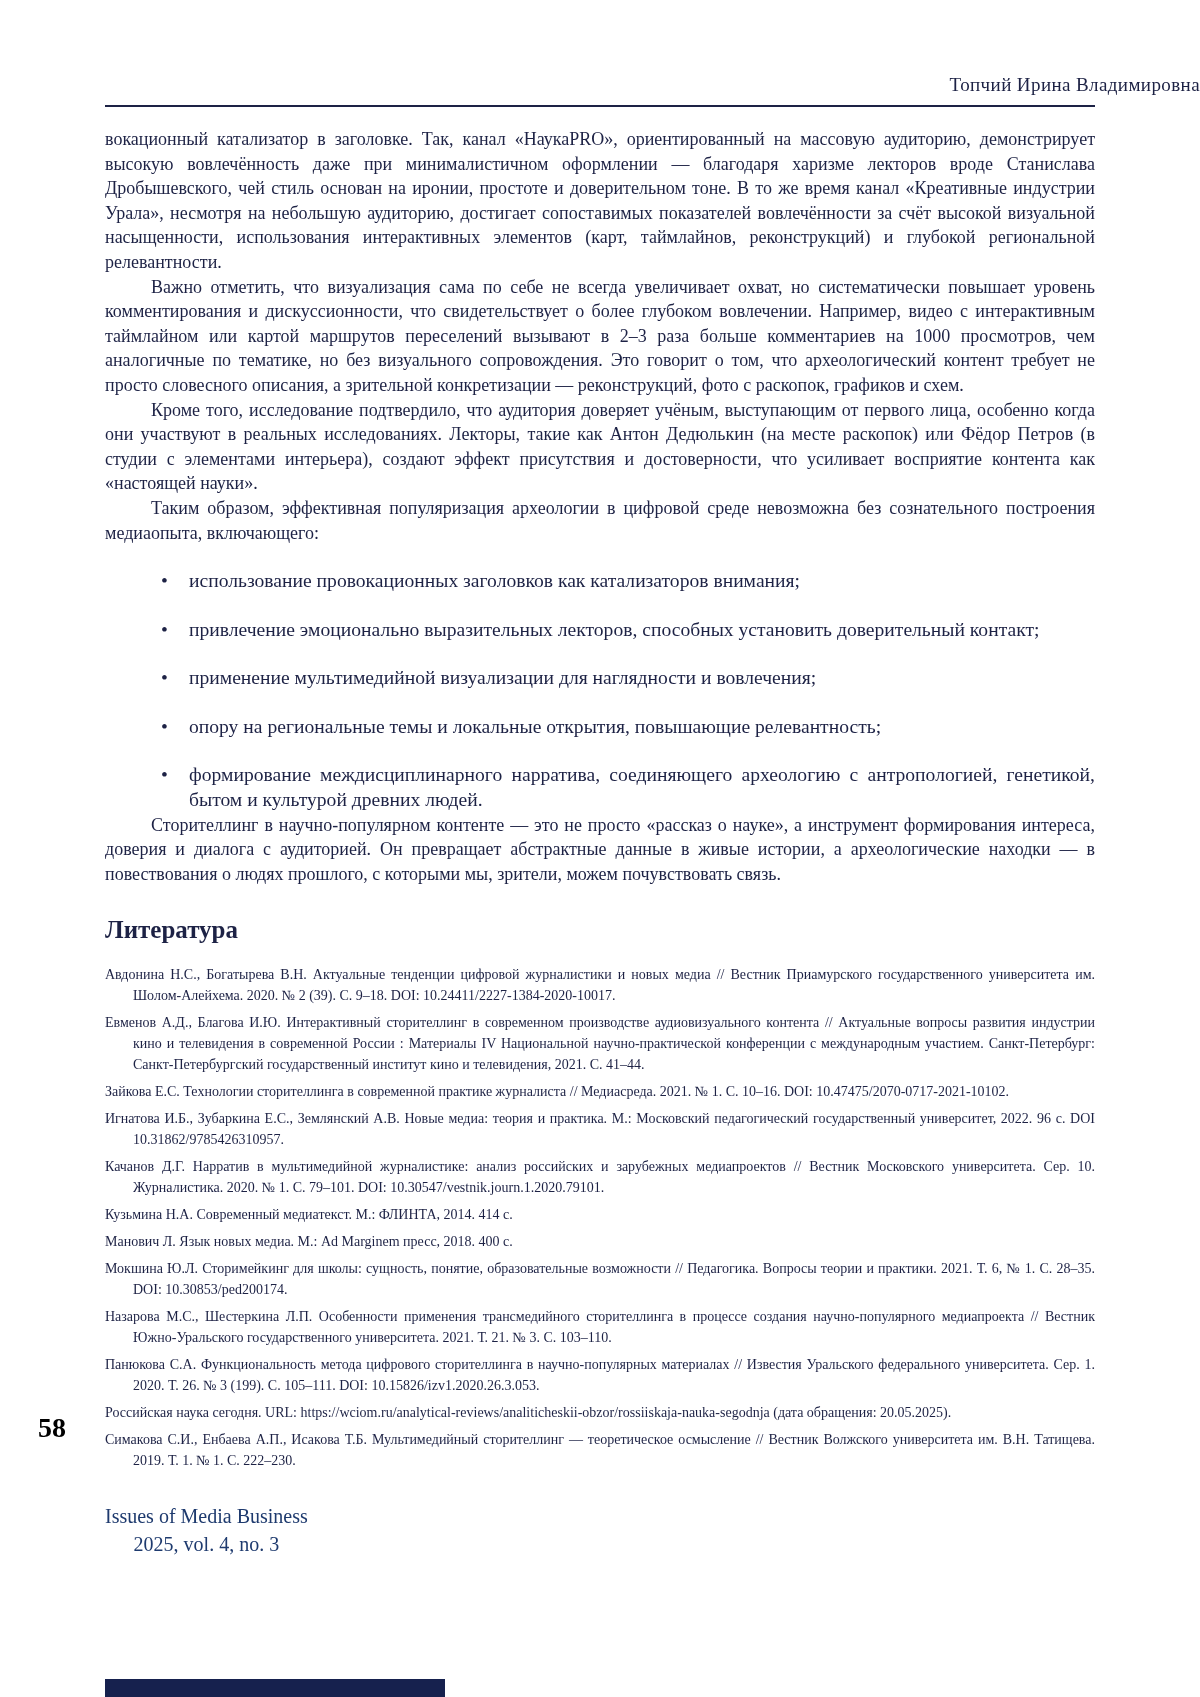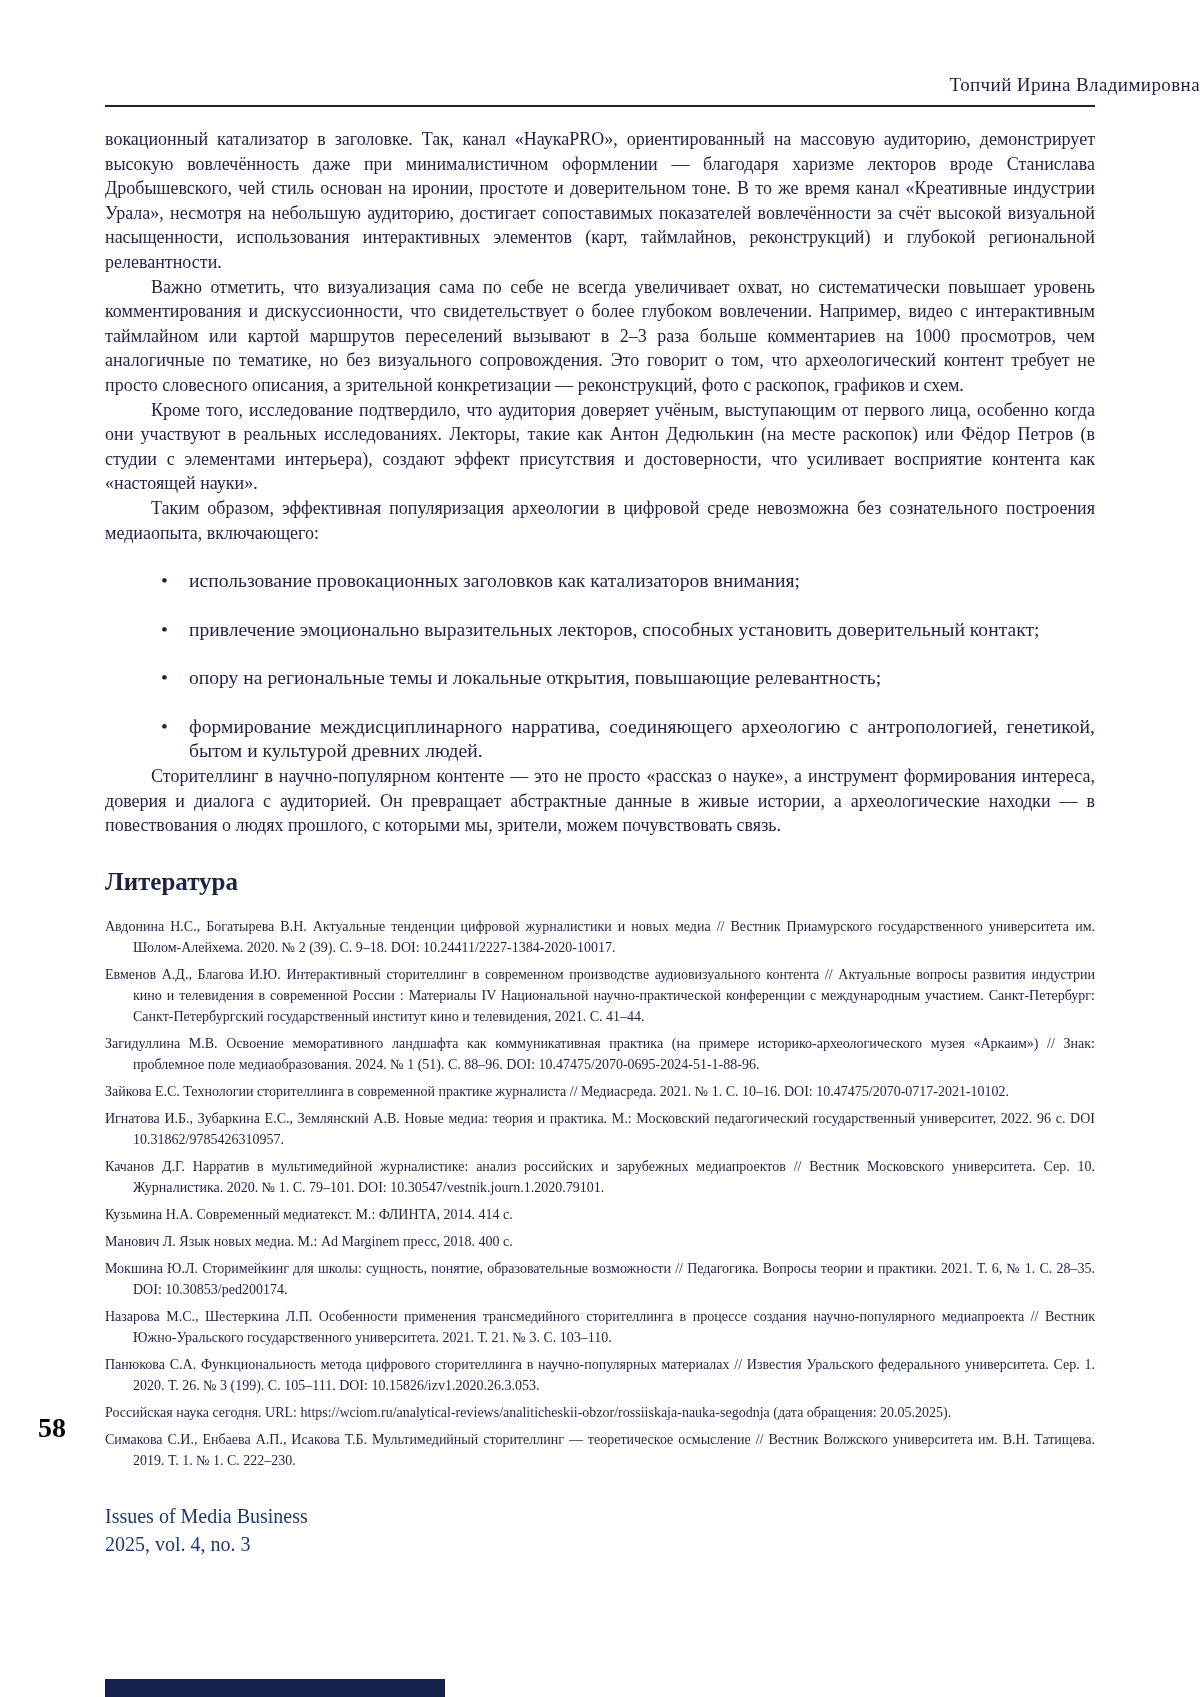--- a/index.html
+++ b/index.html
@@ -85,20 +85,21 @@
       font-weight: 700;
       color: #000000;
     }
     .journal-footer {
       position: absolute;
       left: 105px;
       top: 1502px;
       font-size: 20px;
       line-height: 28px;
       color: #1e3a6e;
+      text-align: center;
     }
     .bottom-bar {
       position: absolute;
       left: 105px;
       bottom: 0;
       width: 340px;
       height: 18px;
       background: #16214e;
     }
   </style>
@@ -114,32 +115,32 @@
   <div class="content">
 
     <p class="para first">вокационный катализатор в заголовке. Так, канал «НаукаPRO», ориентированный на массовую аудиторию, демонстрирует высокую вовлечённость даже при минималистичном оформлении — благодаря харизме лекторов вроде Станислава Дробышевского, чей стиль основан на иронии, простоте и доверительном тоне. В то же время канал «Креативные индустрии Урала», несмотря на небольшую аудиторию, достигает сопоставимых показателей вовлечённости за счёт высокой визуальной насыщенности, использования интерактивных элементов (карт, таймлайнов, реконструкций) и глубокой региональной релевантности.</p>
     <p class="para">Важно отметить, что визуализация сама по себе не всегда увеличивает охват, но систематически повышает уровень комментирования и дискуссионности, что свидетельствует о более глубоком вовлечении. Например, видео с интерактивным таймлайном или картой маршрутов переселений вызывают в 2–3 раза больше комментариев на 1000 просмотров, чем аналогичные по тематике, но без визуального сопровождения. Это говорит о том, что археологический контент требует не просто словесного описания, а зрительной конкретизации — реконструкций, фото с раскопок, графиков и схем.</p>
     <p class="para">Кроме того, исследование подтвердило, что аудитория доверяет учёным, выступающим от первого лица, особенно когда они участвуют в реальных исследованиях. Лекторы, такие как Антон Дедюлькин (на месте раскопок) или Фёдор Петров (в студии с элементами интерьера), создают эффект присутствия и достоверности, что усиливает восприятие контента как «настоящей науки».</p>
     <p class="para">Таким образом, эффективная популяризация археологии в цифровой среде невозможна без сознательного построения медиаопыта, включающего:</p>
 
     <ul class="bullet-list">
       <li>использование провокационных заголовков как катализаторов внимания;</li>
       <li>привлечение эмоционально выразительных лекторов, способных установить доверительный контакт;</li>
+      <li>применение мультимедийной визуализации для наглядности и вовлечения;</li>
       <li>опору на региональные темы и локальные открытия, повышающие релевантность;</li>
       <li>формирование междисциплинарного нарратива, соединяющего археологию с антропологией, генетикой, бытом и культурой древних людей.</li>
     </ul>
 
     <p class="para">Сторителлинг в научно-популярном контенте — это не просто «рассказ о науке», а инструмент формирования интереса, доверия и диалога с аудиторией. Он превращает абстрактные данные в живые истории, а археологические находки — в повествования о людях прошлого, с которыми мы, зрители, можем почувствовать связь.</p>
 
     <h2 class="refs-heading">Литература</h2>
 
     <div class="refs">
       <p>Авдонина Н.С., Богатырева В.Н. Актуальные тенденции цифровой журналистики и новых медиа // Вестник Приамурского государственного университета им. Шолом-Алейхема. 2020. № 2 (39). С. 9–18. DOI: 10.24411/2227-1384-2020-10017.</p>
       <p>Евменов А.Д., Благова И.Ю. Интерактивный сторителлинг в современном производстве аудиовизуального контента // Актуальные вопросы развития индустрии кино и телевидения в современной России : Материалы IV Национальной научно-практической конференции с международным участием. Санкт-Петербург: Санкт-Петербургский государственный институт кино и телевидения, 2021. С. 41–44.</p>
-      <p>Загидуллина М.В. Освоение меморативного ландшафта как коммуникативная практика (на примере историко-археологического музея «Аркаим») // Знак: проблемное поле медиаобразования. 2024. № 1 (51). С. 88–96. DOI: 10.47475/2070-0695-2024-51-1-88-96.</p>
       <p>Зайкова Е.С. Технологии сторителлинга в современной практике журналиста // Медиасреда. 2021. № 1. С. 10–16. DOI: 10.47475/2070-0717-2021-10102.</p>
       <p>Игнатова И.Б., Зубаркина Е.С., Землянский А.В. Новые медиа: теория и практика. М.: Московский педагогический государственный университет, 2022. 96 с. DOI 10.31862/9785426310957.</p>
       <p>Качанов Д.Г. Нарратив в мультимедийной журналистике: анализ российских и зарубежных медиапроектов // Вестник Московского университета. Сер. 10. Журналистика. 2020. № 1. С. 79–101. DOI: 10.30547/vestnik.journ.1.2020.79101.</p>
       <p>Кузьмина Н.А. Современный медиатекст. М.: ФЛИНТА, 2014. 414 с.</p>
       <p>Манович Л. Язык новых медиа. М.: Ad Marginem пресс, 2018. 400 с.</p>
       <p>Мокшина Ю.Л. Сторимейкинг для школы: сущность, понятие, образовательные возможности // Педагогика. Вопросы теории и практики. 2021. Т. 6, № 1. С. 28–35. DOI: 10.30853/ped200174.</p>
       <p>Назарова М.С., Шестеркина Л.П. Особенности применения трансмедийного сторителлинга в процессе создания научно-популярного медиапроекта // Вестник Южно-Уральского государственного университета. 2021. Т. 21. № 3. С. 103–110.</p>
       <p>Панюкова С.А. Функциональность метода цифрового сторителлинга в научно-популярных материалах // Известия Уральского федерального университета. Сер. 1. 2020. Т. 26. № 3 (199). С. 105–111. DOI: 10.15826/izv1.2020.26.3.053.</p>
       <p>Российская наука сегодня. URL: https://wciom.ru/analytical-reviews/analiticheskii-obzor/rossiiskaja-nauka-segodnja (дата обращения: 20.05.2025).</p>
       <p>Симакова С.И., Енбаева А.П., Исакова Т.Б. Мультимедийный сторителлинг — теоретическое осмысление // Вестник Волжского университета им. В.Н. Татищева. 2019. Т. 1. № 1. С. 222–230.</p>

